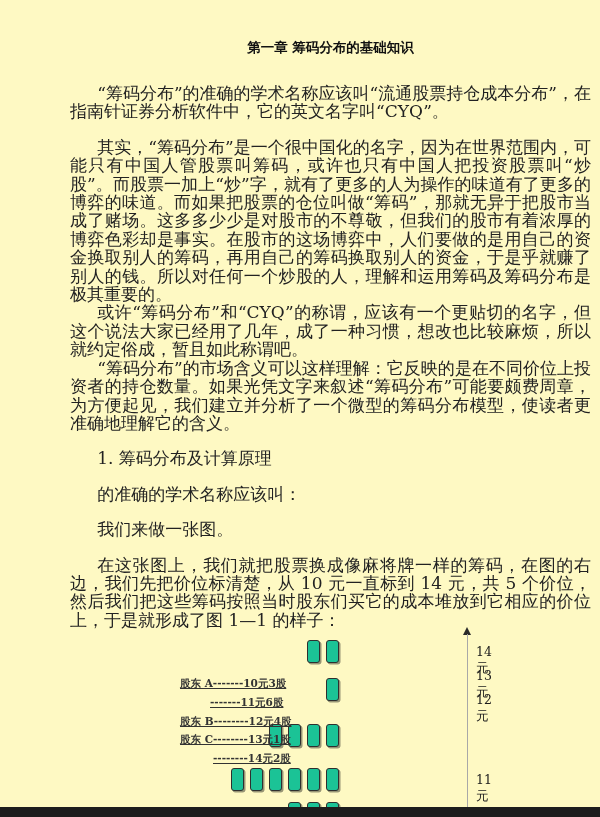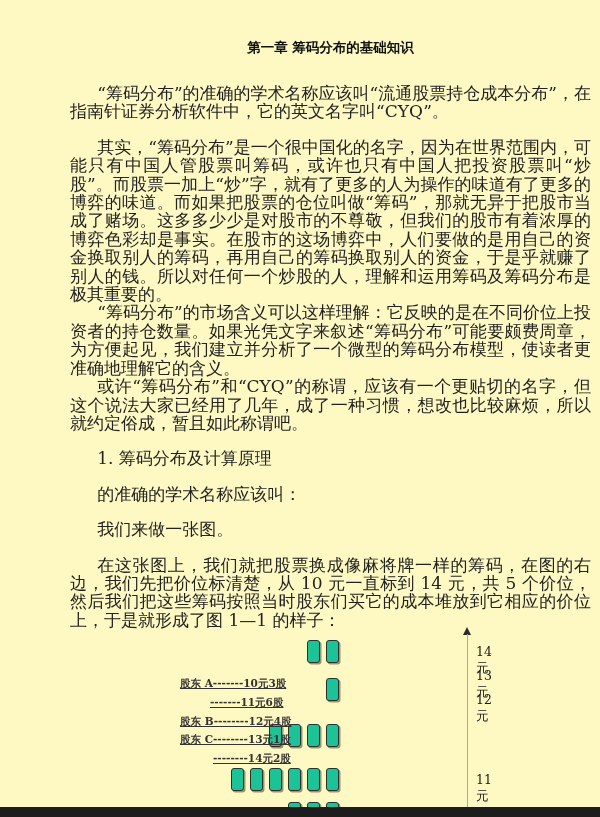--- a/index.html
+++ b/index.html
@@ -44,22 +44,22 @@
 </style>
 </head>
 <body>
 
 <div class="page">
 
   <div class="doc">
     <h1 class="doc-title">第一章 筹码分布的基础知识</h1>
     <p class="sp-lg">“筹码分布”的准确的学术名称应该叫“流通股票持仓成本分布”，在指南针证券分析软件中，它的英文名字叫“CYQ”。</p>
     <p class="sp">其实，“筹码分布”是一个很中国化的名字，因为在世界范围内，可能只有中国人管股票叫筹码，或许也只有中国人把投资股票叫“炒股”。而股票一加上“炒”字，就有了更多的人为操作的味道有了更多的博弈的味道。而如果把股票的仓位叫做“筹码”，那就无异于把股市当成了赌场。这多多少少是对股市的不尊敬，但我们的股市有着浓厚的博弈色彩却是事实。在股市的这场博弈中，人们要做的是用自己的资金换取别人的筹码，再用自己的筹码换取别人的资金，于是乎就赚了别人的钱。所以对任何一个炒股的人，理解和运用筹码及筹码分布是极其重要的。</p>
+    <p>或许“筹码分布”和“CYQ”的称谓，应该有一个更贴切的名字，但这个说法大家已经用了几年，成了一种习惯，想改也比较麻烦，所以就约定俗成，暂且如此称谓吧。</p>
     <p>“筹码分布”的市场含义可以这样理解：它反映的是在不同价位上投资者的持仓数量。如果光凭文字来叙述“筹码分布”可能要颇费周章，为方便起见，我们建立并分析了一个微型的筹码分布模型，使读者更准确地理解它的含义。</p>
-    <p>或许“筹码分布”和“CYQ”的称谓，应该有一个更贴切的名字，但这个说法大家已经用了几年，成了一种习惯，想改也比较麻烦，所以就约定俗成，暂且如此称谓吧。</p>
     <p class="sp sec-heading">1. 筹码分布及计算原理</p>
     <p class="sp">的准确的学术名称应该叫：</p>
     <p class="sp">我们来做一张图。</p>
     <p class="sp">在这张图上，我们就把股票换成像麻将牌一样的筹码，在图的右边，我们先把价位标清楚，从 10 元一直标到 14 元，共 5 个价位，然后我们把这些筹码按照当时股东们买它的成本堆放到它相应的价位上，于是就形成了图 1—1 的样子：</p>
   </div>
 
   <div class="figure">
     <div class="axis-arrow"></div>
     <div class="axis-line"></div>
     <div>

